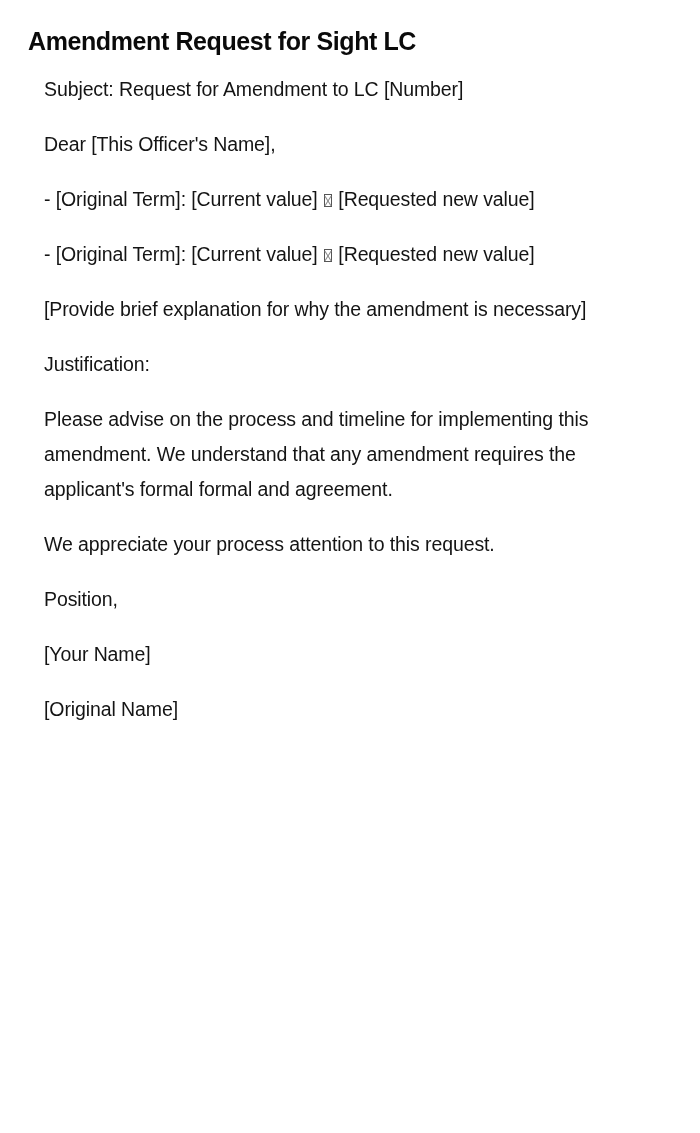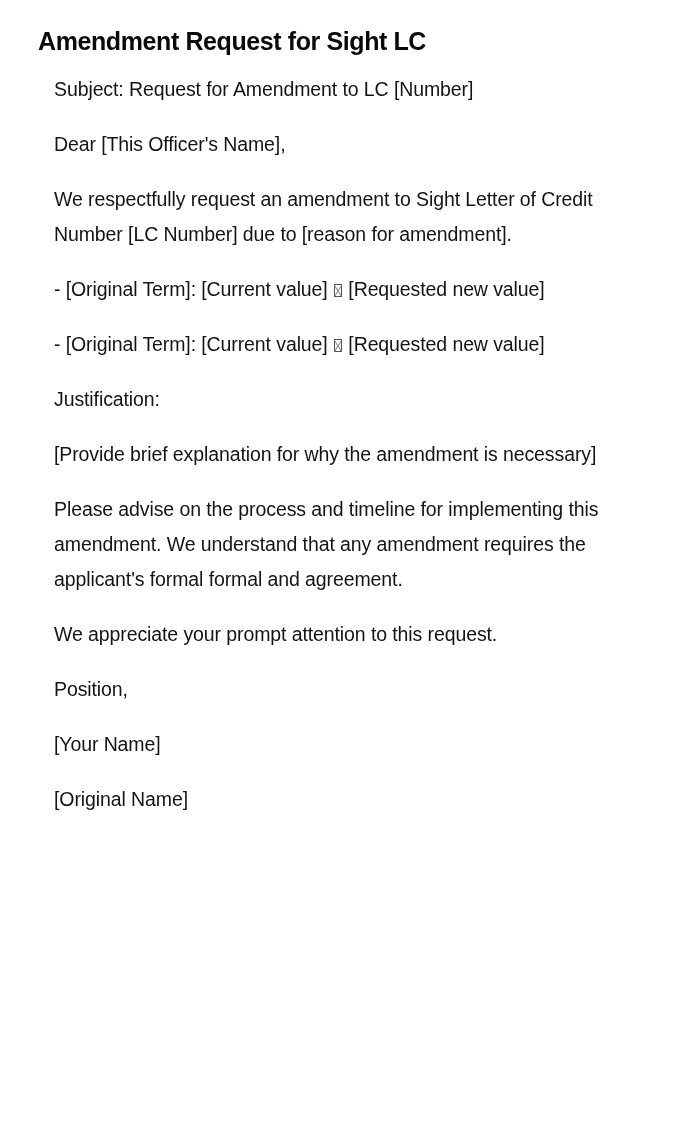--- a/index.html
+++ b/index.html
@@ -9,21 +9,21 @@
     }
     body {
       width: 700px;
       height: 1133px;
       overflow: hidden;
       font-family: "Liberation Sans", "DejaVu Sans", sans-serif;
       color: #111111;
     }
     .page {
       position: relative;
-      padding: 22px 40px 0 38px;
+      padding: 22px 40px 0 28px;
       box-sizing: border-box;
       width: 700px;
     }
     h1 {
       font-size: 25px;
       font-weight: bold;
       margin: 2px 0 14px 0;
       letter-spacing: -0.4px;
       color: #0a0a0a;
       line-height: 34px;
@@ -60,43 +60,42 @@
 </head>
 <body>
 
 <div class="page">
   <h1>Amendment Request for Sight LC</h1>
 
   <p>Subject: Request for Amendment to LC [Number]</p>
 
   <p>Dear [This Officer's Name],</p>
 
-  <p>We respectfully request an amendment to Sight Letter of Credit Number [LC Number] due to [reason for amendment].</p>
 
 
   <p>
     <span>- [Original Term]: [Current value]</span>
     <span class="tofu"></span>
     <span>[Requested new value]</span>
   </p>
 
   <p>
     <span>- [Original Term]: [Current value]</span>
     <span class="tofu"></span>
     <span>[Requested new value]</span>
   </p>
 
+  <p>[Provide brief explanation for why the amendment is necessary]</p>
+
   <p>Justification:</p>
-
-  <p>[Provide brief explanation for why the amendment is necessary]</p>
 
 
   <p>Please advise on the process and timeline for implementing this amendment. We understand that any amendment requires the applicant's formal formal and agreement.</p>
 
-  <p>We appreciate your prompt attention to this request.</p>
+  <p>We appreciate your process attention to this request.</p>
 
   <p>Position,</p>
 
   <p>[Your Name]</p>
 
 
   <p>[Original Name]</p>
 </div>
 
 </body></html>

